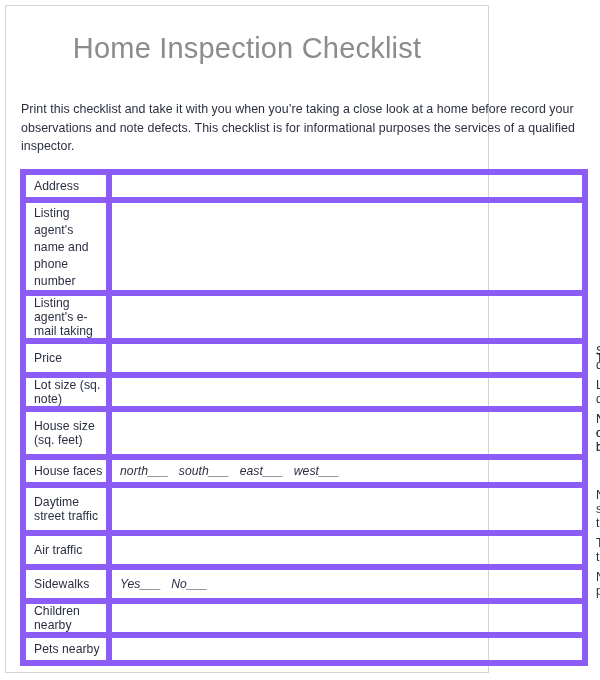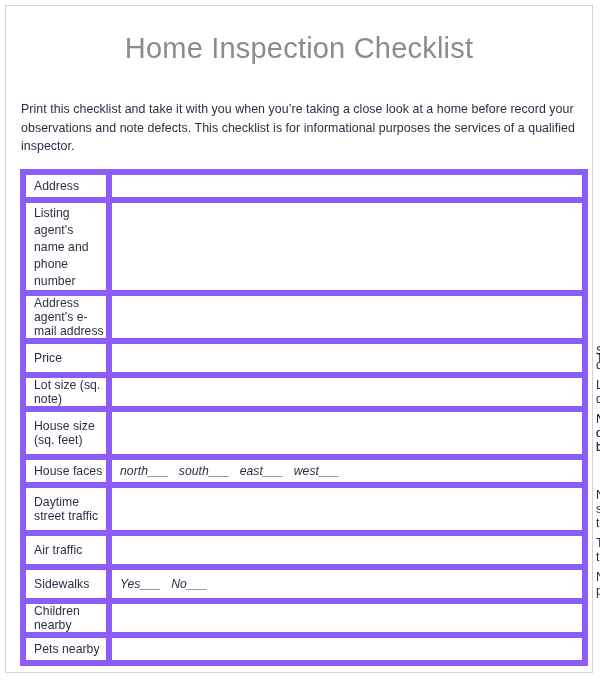--- a/index.html
+++ b/index.html
@@ -12,21 +12,21 @@
     width: 600px;
     height: 680px;
     font-family: "Liberation Sans", sans-serif;
     overflow: hidden;
   }
 
   .page {
     position: absolute;
     left: 5px;
     top: 5px;
-    width: 588px;
+    width: 484px;
     height: 668px;
     border: 1px solid #d4d4d4;
     background: #ffffff;
     box-sizing: border-box;
   }
 
   .doc-title {
     margin: 0;
     padding: 0;
     position: absolute;
@@ -97,21 +97,21 @@
     <tbody id="table-body">
         <tr>
           <td style="width: 86px;">Address</td>
           <td class="blank" style="width: 476px;"></td>
         </tr>
         <tr>
           <td class="tall" style="width: 270px;">Listing agent's name and phone number</td>
           <td class="tall blank" style="width: 292px;"></td>
         </tr>
         <tr>
-          <td style="width: 218px;">Address agent's e-mail address</td>
+          <td style="width: 218px;">Listing agent's e-mail taking</td>
           <td class="blank" style="width: 344px;"></td>
         </tr>
         <tr>
           <td style="width: 52px;">Price</td>
           <td class="blank" style="width: 166px;"></td>
           <td style="width: 54px;">Taxes</td>
           <td class="blank" style="width: 130px;"></td>
           <td style="width: 104px;">School district</td>
           <td class="blank" style="width: 56px;"></td>
         </tr>

